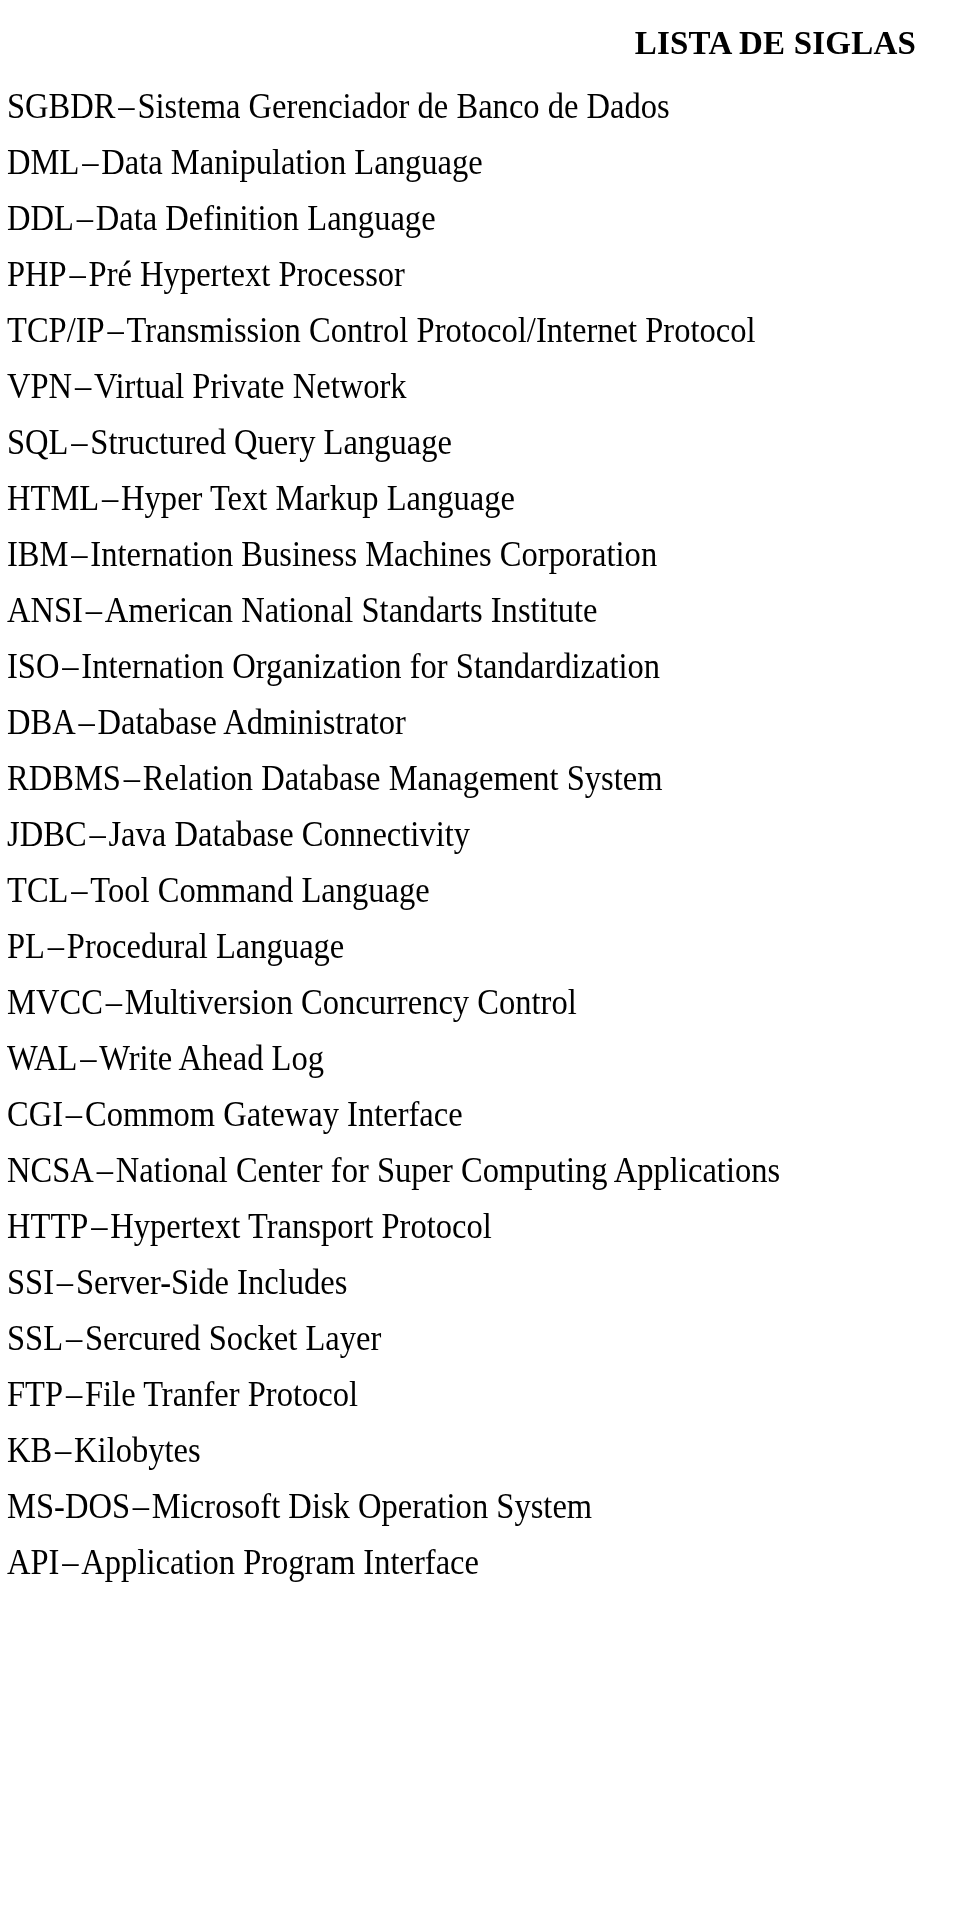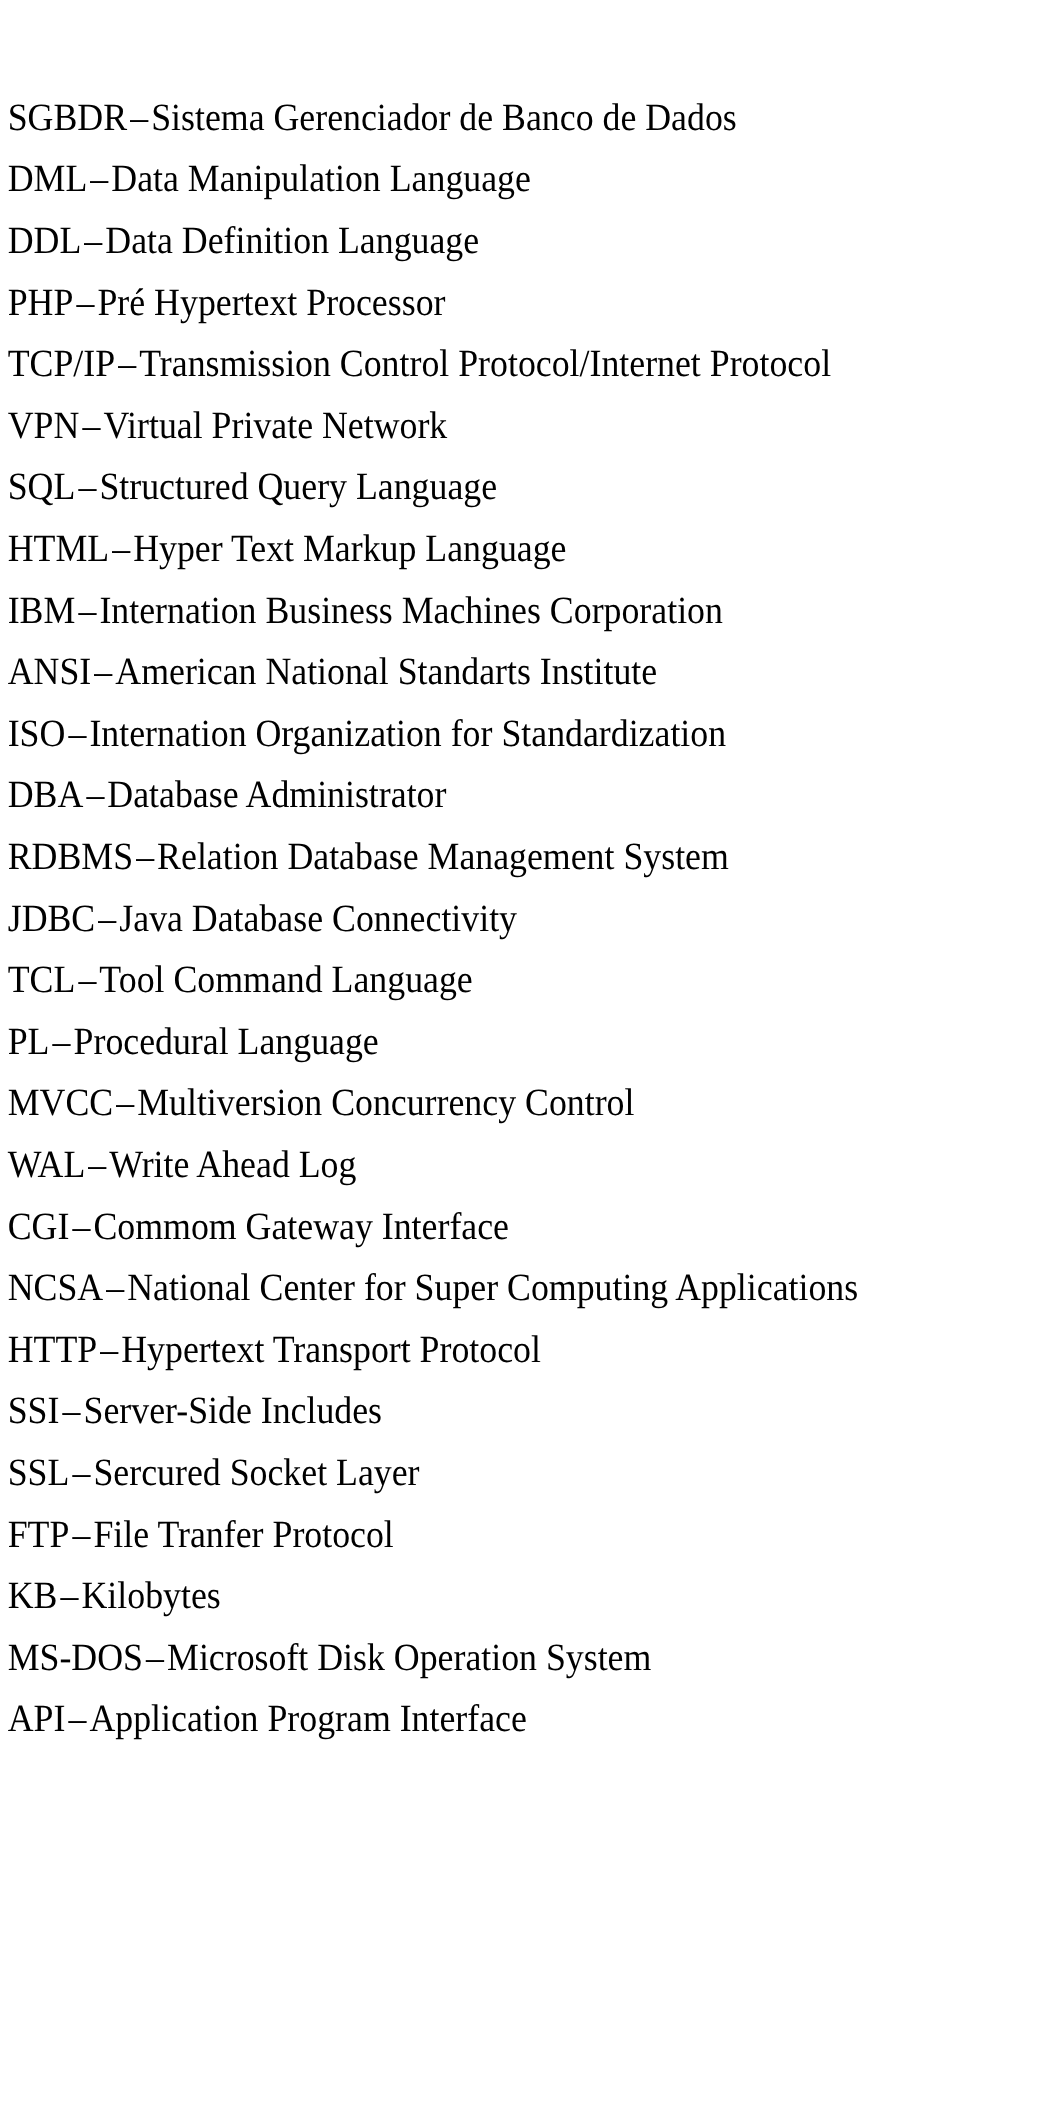--- a/index.html
+++ b/index.html
@@ -60,20 +60,21 @@
   }
   .acr-def {
     font-size: 35px;
   }
 </style>
 </head>
 <body>
 
 <div class="page">
 
+  <h1 class="doc-title">LISTA DE SIGLAS</h1>
 
   <ul class="acronym-list">
       <li class="acronym-entry"><span class="acr-term">SGBDR</span><span class="acr-dash">–</span><span class="acr-def">Sistema Gerenciador de Banco de Dados</span></li>
       <li class="acronym-entry"><span class="acr-term">DML</span><span class="acr-dash">–</span><span class="acr-def">Data Manipulation Language</span></li>
       <li class="acronym-entry"><span class="acr-term">DDL</span><span class="acr-dash">–</span><span class="acr-def">Data Definition Language</span></li>
       <li class="acronym-entry"><span class="acr-term">PHP</span><span class="acr-dash">–</span><span class="acr-def">Pré Hypertext Processor</span></li>
       <li class="acronym-entry"><span class="acr-term">TCP/IP</span><span class="acr-dash">–</span><span class="acr-def">Transmission Control Protocol/Internet Protocol</span></li>
       <li class="acronym-entry"><span class="acr-term">VPN</span><span class="acr-dash">–</span><span class="acr-def">Virtual Private Network</span></li>
       <li class="acronym-entry"><span class="acr-term">SQL</span><span class="acr-dash">–</span><span class="acr-def">Structured Query Language</span></li>
       <li class="acronym-entry"><span class="acr-term">HTML</span><span class="acr-dash">–</span><span class="acr-def">Hyper Text Markup Language</span></li>

